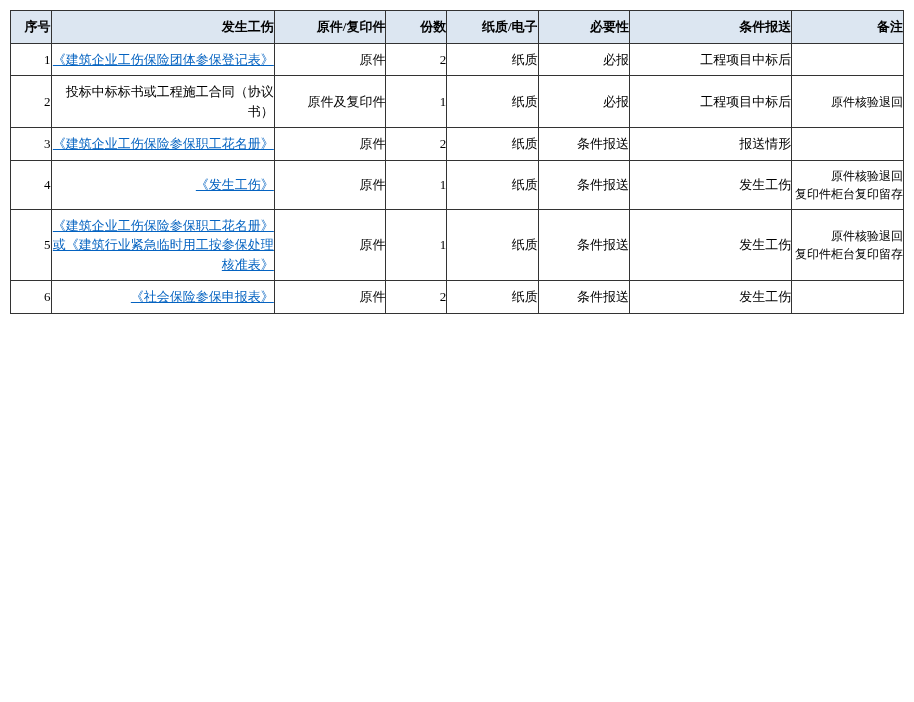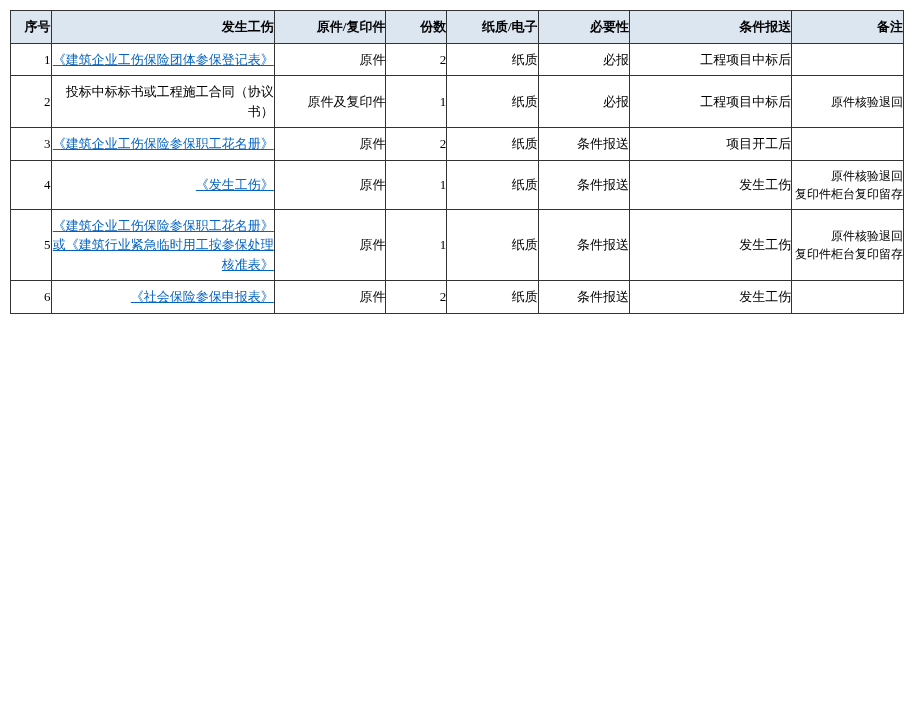--- a/index.html
+++ b/index.html
@@ -80,21 +80,21 @@
         <td>工程项目中标后</td>
         <td style="white-space: pre-line; font-size: 12px;">原件核验退回</td>
       </tr>
       <tr>
         <td>3</td>
         <td><span class="link-text">《建筑企业工伤保险参保职工花名册》</span></td>
         <td>原件</td>
         <td>2</td>
         <td>纸质</td>
         <td>条件报送</td>
-        <td>项目开工后</td>
+        <td>报送情形</td>
         <td style="white-space: pre-line; font-size: 12px;"></td>
       </tr>
       <tr>
         <td>4</td>
         <td><span class="link-text">《发生工伤》</span></td>
         <td>原件</td>
         <td>1</td>
         <td>纸质</td>
         <td>条件报送</td>
         <td>发生工伤</td>

